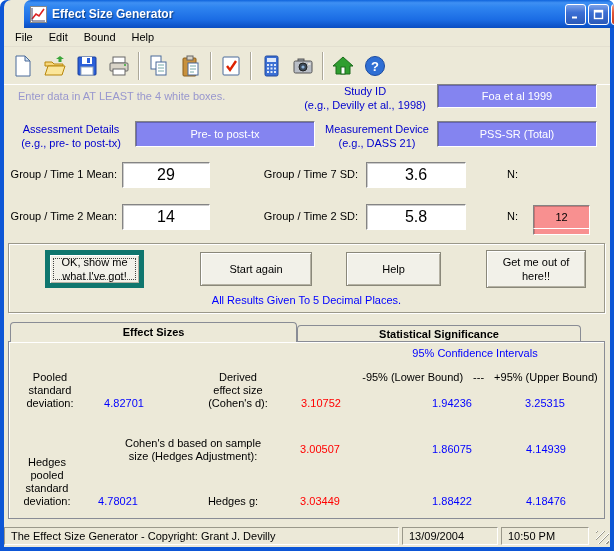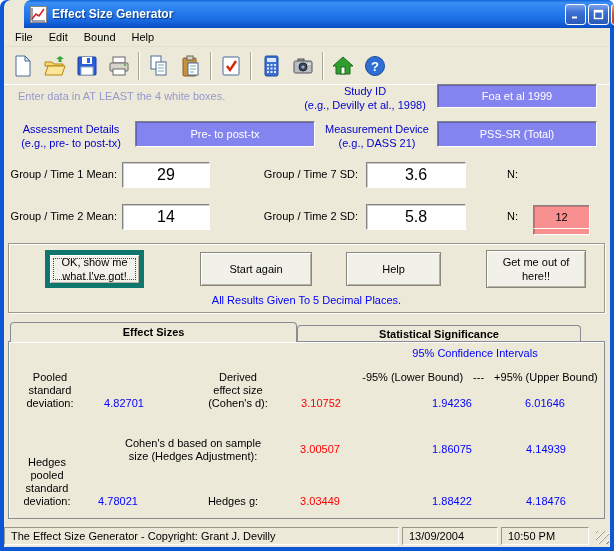--- a/index.html
+++ b/index.html
@@ -321,21 +321,21 @@
 
   <div class="ml" style="left:18px;top:371px;width:64px;">Pooled
 standard
 deviation:</div>
   <div class="rv blue" style="left:79px;top:397px;">4.82701</div>
   <div class="ml" style="left:196px;top:371px;width:84px;">Derived
 effect size
 (Cohen's d):</div>
   <div class="rv red" style="left:276px;top:397px;">3.10752</div>
   <div class="rv blue" style="left:407px;top:397px;">1.94236</div>
-  <div class="rv blue" style="left:500px;top:397px;">6.01646</div>
+  <div class="rv blue" style="left:500px;top:397px;">3.25315</div>
 
   <div class="ml" style="left:108px;top:437px;width:170px;">Cohen's d based on sample
 size (Hedges Adjustment):</div>
   <div class="rv red" style="left:275px;top:443px;">3.00507</div>
   <div class="rv blue" style="left:407px;top:443px;">1.86075</div>
   <div class="rv blue" style="left:501px;top:443px;">4.14939</div>
 
   <div class="ml" style="left:15px;top:456px;width:64px;">Hedges
 pooled
 standard

